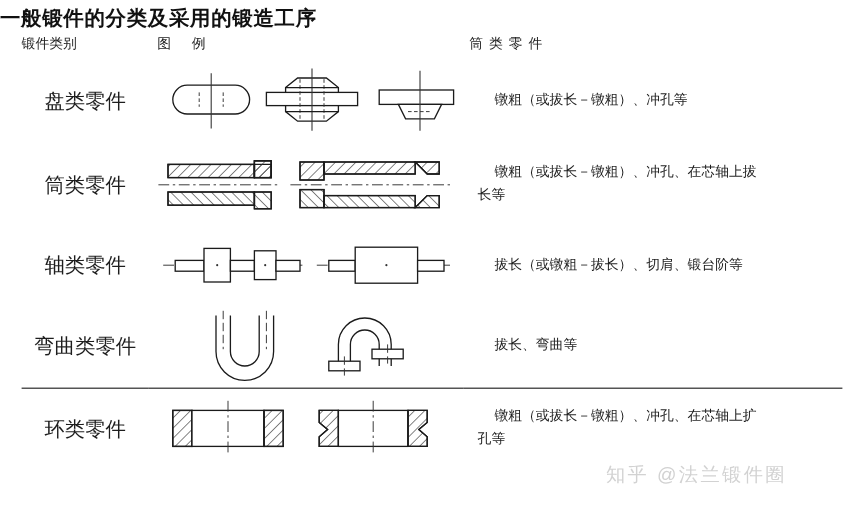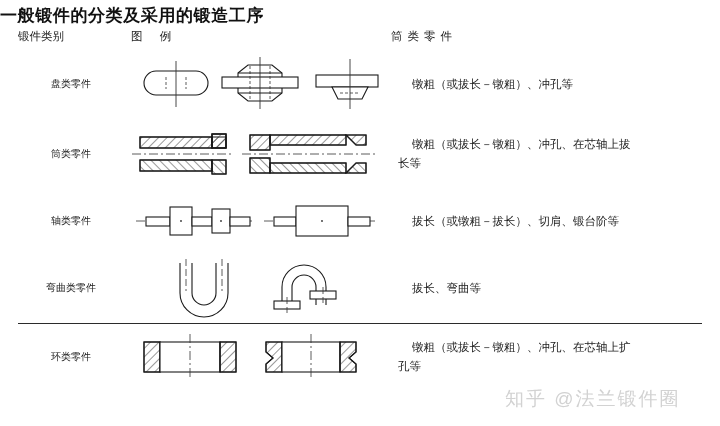--- a/index.html
+++ b/index.html
@@ -58,21 +58,21 @@
   }
   .body-row.last td{
     border-bottom:1.6px solid #2b2b2b;
   }
 
   
   .vsep-l{border-left:1.1px solid #666;}
 
   .cat{
     text-align:center;
-    font-size:10px;
+    font-size:17px;
     font-family:"Liberation Sans","DejaVu Sans",sans-serif;
     color:#1d1d1d;
     white-space:nowrap;
   }
   .proc{
     font-size:11.5px;
     font-family:Liberation Sans, sans-serif;
     color:#1d1d1d;
     padding:0 14px 0 26px !important;
     line-height:19px;
@@ -83,21 +83,21 @@
 
   .fig{
     text-align:center;
     padding:4px 0 !important;
   }
   .fig svg{display:inline-block;vertical-align:middle;}
 
   .watermark{
     position:absolute;
     left:505px;top:386px;
-    font-size:19px;
+    font-size:16px;
     letter-spacing:2px;
     color:#d2d2d2;
     font-family:"Liberation Sans","DejaVu Sans",sans-serif;
     white-space:nowrap;
     pointer-events:none;
   }
 </style>
 </head>
 <body>
 

